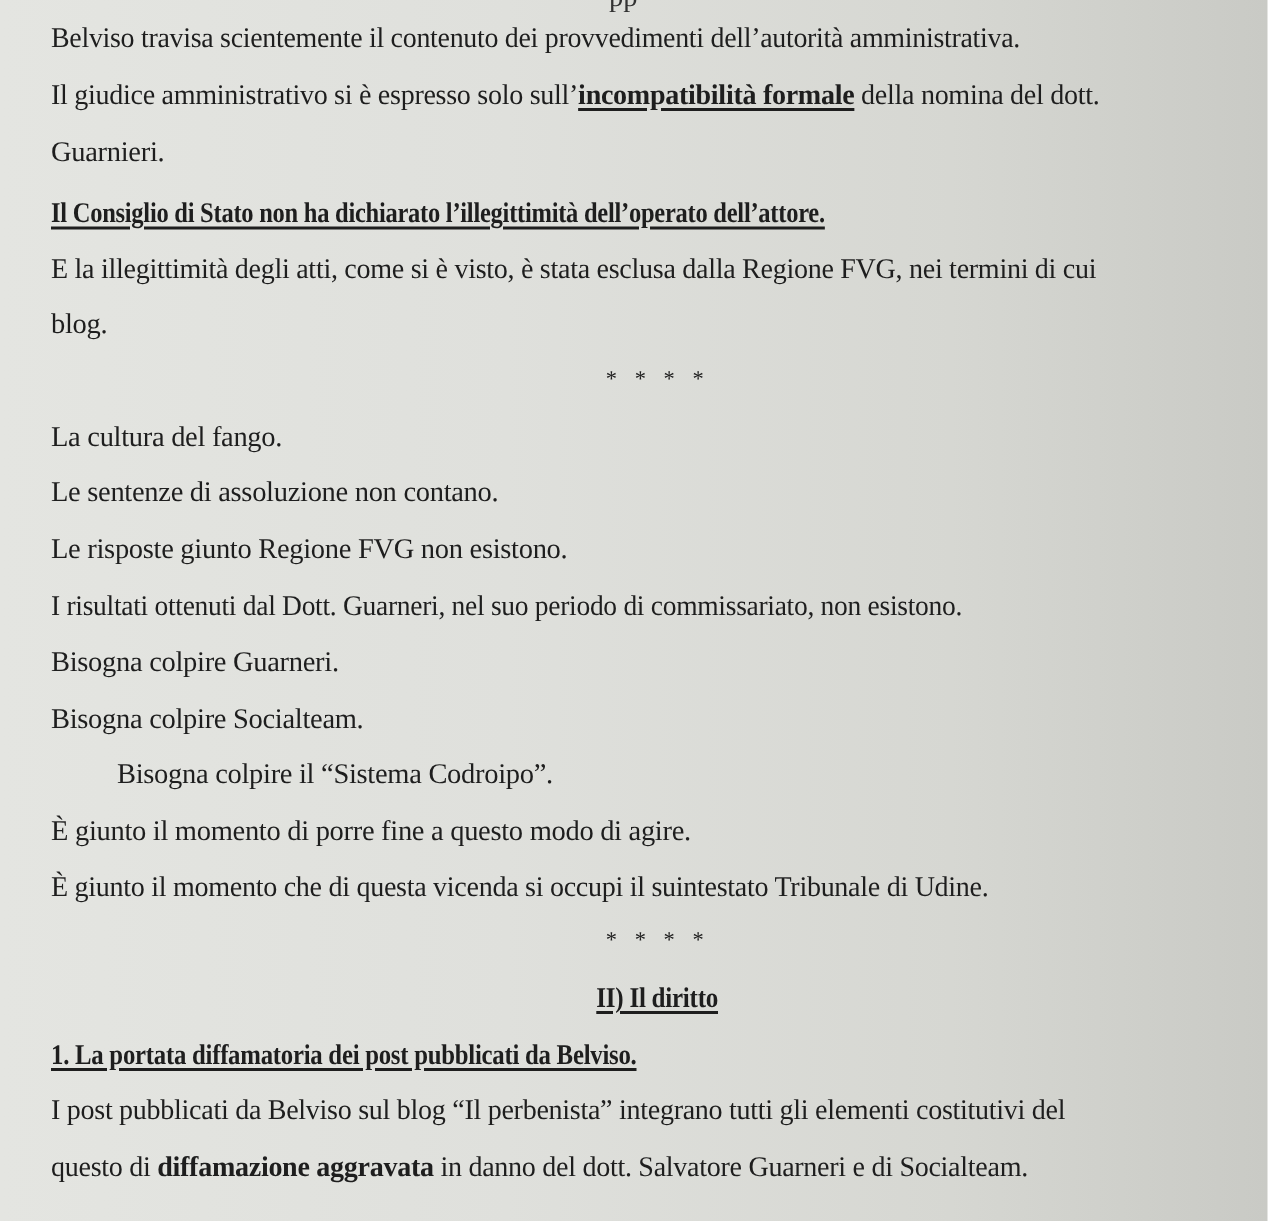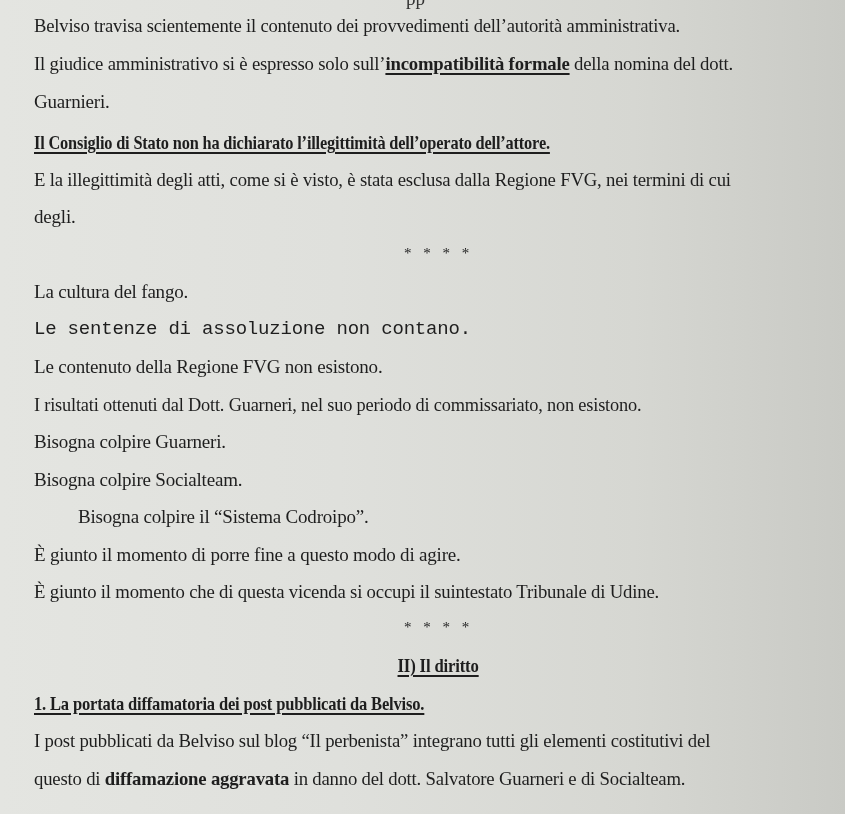--- a/index.html
+++ b/index.html
@@ -36,27 +36,27 @@
   <div class="line" style="top:52px; transform:scaleX(0.985);">
     <span>Il giudice amministrativo si è espresso solo sull’</span><span class="b u">incompatibilità formale</span><span> della nomina del dott.</span>
   </div>
 
   <div class="line" style="top:90px;text-align:right;">Guarnieri.</div>
 
   <div class="line b u" style="top:131px; transform:scaleX(0.86);">Il Consiglio di Stato non ha dichiarato l’illegittimità dell’operato dell’attore.</div>
 
   <div class="line" style="top:168px; transform:scaleX(0.985);">E la illegittimità degli atti, come si è visto, è stata esclusa dalla Regione FVG, nei termini di cui</div>
 
-  <div class="line" style="top:205px;">degli.</div>
+  <div class="line" style="top:205px;">blog.</div>
 
   <div class="line center stars" style="top:241px;">* * * *</div>
 
   <div class="line" style="top:280px;">La cultura del fango.</div>
-  <div class="line" style="top:317px;font-family:Liberation Mono, monospace;">Le sentenze di assoluzione non contano.</div>
-  <div class="line" style="top:355px;">Le contenuto della Regione FVG non esistono.</div>
+  <div class="line" style="top:317px;">Le sentenze di assoluzione non contano.</div>
+  <div class="line" style="top:355px;">Le risposte giunto Regione FVG non esistono.</div>
   <div class="line" style="top:393px; transform:scaleX(0.965);">I risultati ottenuti dal Dott. Guarneri, nel suo periodo di commissariato, non esistono.</div>
   <div class="line" style="top:430px;">Bisogna colpire Guarneri.</div>
   <div class="line" style="top:468px;">Bisogna colpire Socialteam.</div>
   <div class="line" style="top:505px;margin-left:44px;">Bisogna colpire il “Sistema Codroipo”.</div>
   <div class="line" style="top:543px;text-align:right;">È giunto il momento di porre fine a questo modo di agire.</div>
   <div class="line" style="top:580px; transform:scaleX(0.985);">È giunto il momento che di questa vicenda si occupi il suintestato Tribunale di Udine.</div>
 
   <div class="line center stars" style="top:615px;">* * * *</div>
 
   <div class="line center" style="top:654px;text-align:center;">

